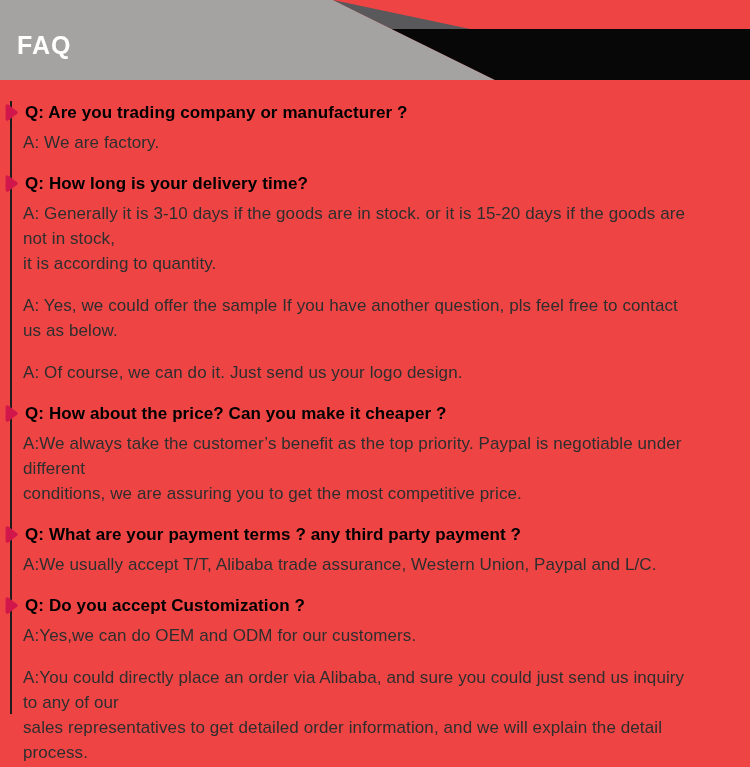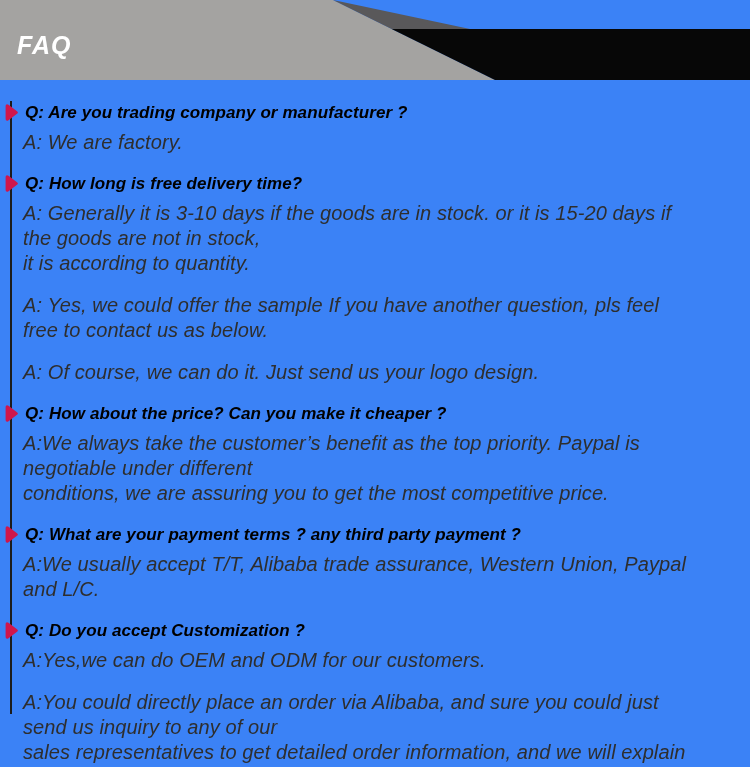--- a/index.html
+++ b/index.html
@@ -12,21 +12,21 @@
     --question-color:#000000;
     --answer-color:#2e2e2e;
   }
   *{box-sizing:border-box;margin:0;padding:0;}
   html,body{background:#ffffff;}
   body{
     width:750px;height:767px;
     font-family:"Liberation Sans","DejaVu Sans",sans-serif;
     overflow:hidden;
   }
-  .page{position:relative;width:750px;height:767px;background:#3b82f6;font-style:italic;}
+  .page{position:relative;width:750px;height:767px;background:#ef4444;}
 
   
   .faq-header{position:relative;width:750px;height:80px;}
   .faq-header svg{display:block;width:750px;height:80px;}
   .shape-gray{fill:var(--banner-gray);}
   .shape-wedge{fill:var(--banner-dark-wedge);}
   .shape-black{fill:var(--banner-black);}
   .faq-title{
     position:absolute;left:17px;top:33px;
     font-size:25px;font-weight:bold;letter-spacing:1px;
@@ -44,21 +44,21 @@
   .marker{
     position:absolute;left:-21px;top:2px;width:15px;height:19px;display:inline-block;
   }
   .marker svg{display:block;width:15px;height:19px;}
   .marker path{fill:var(--marker-red);}
   .faq-question{
     font-size:17px;font-weight:bold;color:var(--question-color);
     line-height:24px;margin-bottom:5px;letter-spacing:0.1px;
   }
   .faq-answer{
-    font-size:20px;color:var(--answer-color);
+    font-size:17px;color:var(--answer-color);
     line-height:25px;margin-left:-2px;
     white-space:pre-line;letter-spacing:0.1px;
     max-width:728px;
   }
 </style>
 </head>
 <body>
 
 <div class="page">
 
@@ -86,21 +86,21 @@
       <p class="faq-answer">A: We are factory.</p>
     </section>
 
     <section class="faq-item">
       <div class="q-row">
         <span class="marker">
           <svg viewBox="0 0 15 19">
               <path d="M1.6,3.4 C1.6,1.1 3,0.6 4.5,1.7 L13,8.2 C14.2,9.1 14.2,9.9 13,10.8 L4.5,17.3 C3,18.4 1.6,17.9 1.6,15.6 Z"></path>
             </svg>
         </span>
-        <h3 class="faq-question">Q: How long is free delivery time?</h3>
+        <h3 class="faq-question">Q: How long is your delivery time?</h3>
       </div>
       <p class="faq-answer">A: Generally it is 3-10 days if the goods are in stock. or it is 15-20 days if the goods are not in stock,
 it is according to quantity.</p>
     </section>
 
     <section class="faq-item">
       <p class="faq-answer">A: Yes, we could offer the sample If you have another question, pls feel free to contact us as below.</p>
     </section>
 
     <section class="faq-item">

